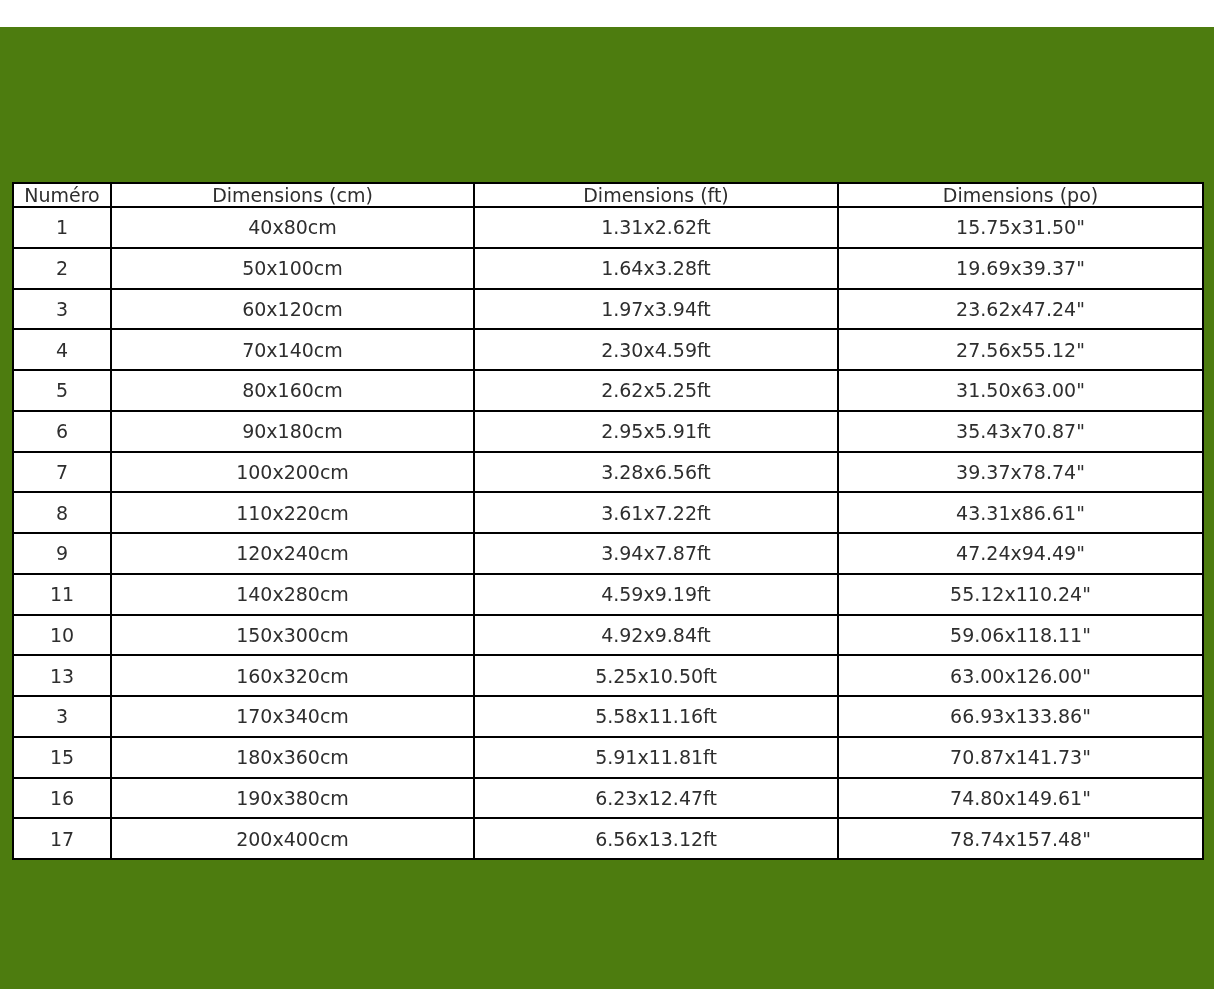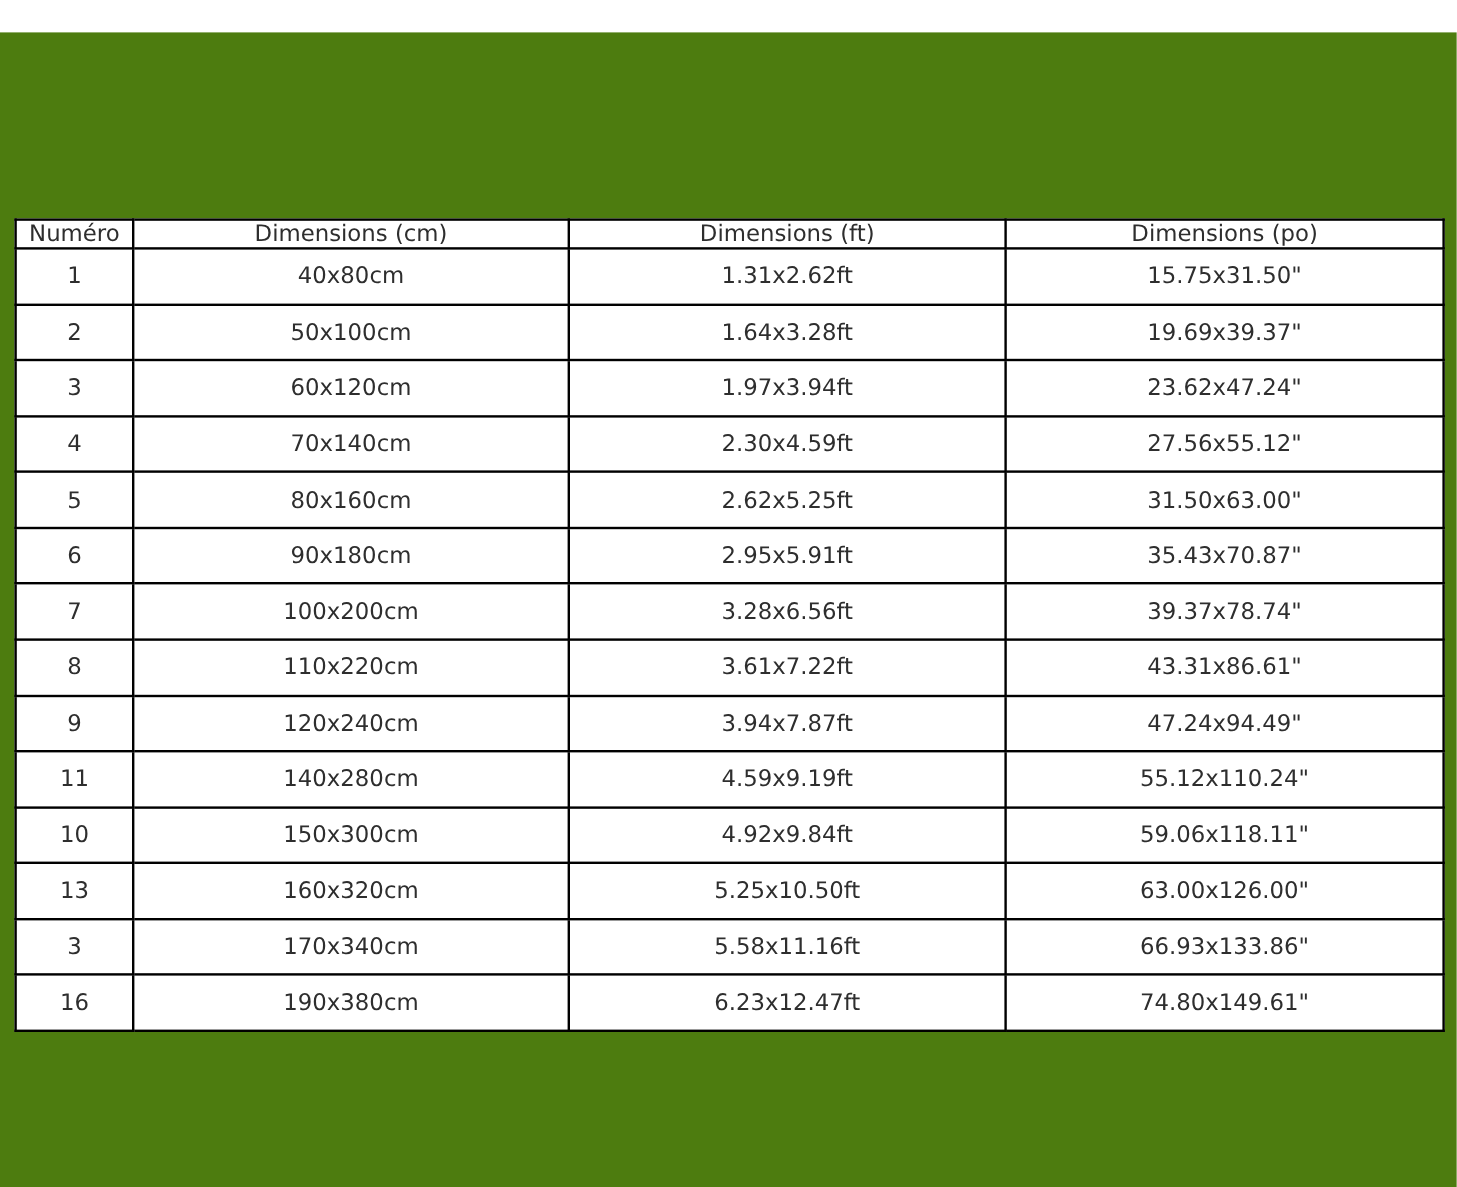--- a/index.html
+++ b/index.html
@@ -136,20 +136,32 @@
           <td>5.25x10.50ft</td>
           <td>63.00x126.00"</td>
         </tr>
         <tr>
           <td>3</td>
           <td>170x340cm</td>
           <td>5.58x11.16ft</td>
           <td>66.93x133.86"</td>
         </tr>
         <tr>
+          <td>15</td>
+          <td>180x360cm</td>
+          <td>5.91x11.81ft</td>
+          <td>70.87x141.73"</td>
+        </tr>
+        <tr>
           <td>16</td>
           <td>190x380cm</td>
           <td>6.23x12.47ft</td>
           <td>74.80x149.61"</td>
+        </tr>
+        <tr>
+          <td>17</td>
+          <td>200x400cm</td>
+          <td>6.56x13.12ft</td>
+          <td>78.74x157.48"</td>
         </tr>
       </tbody>
   </table>
 </div>
 
 </body></html>

